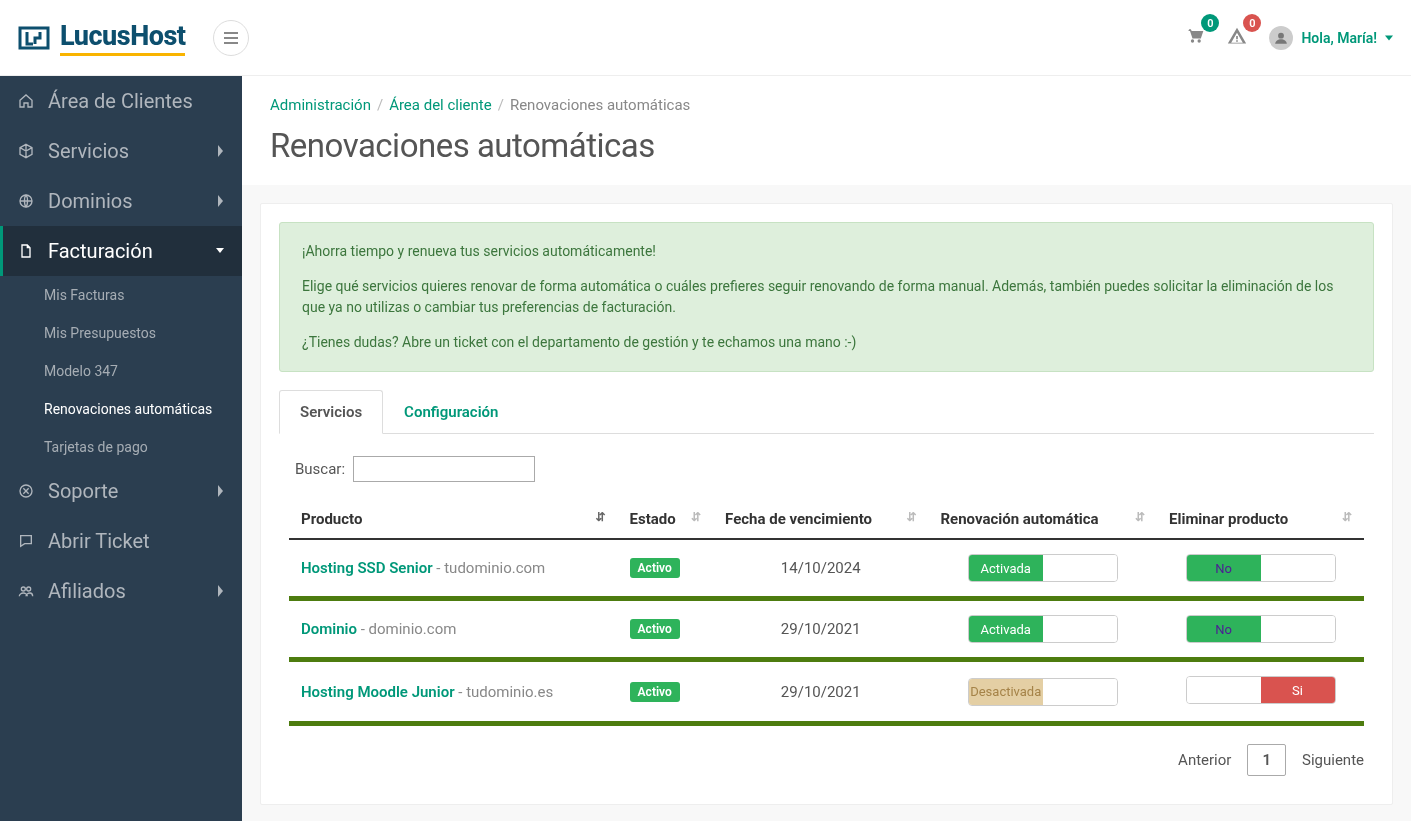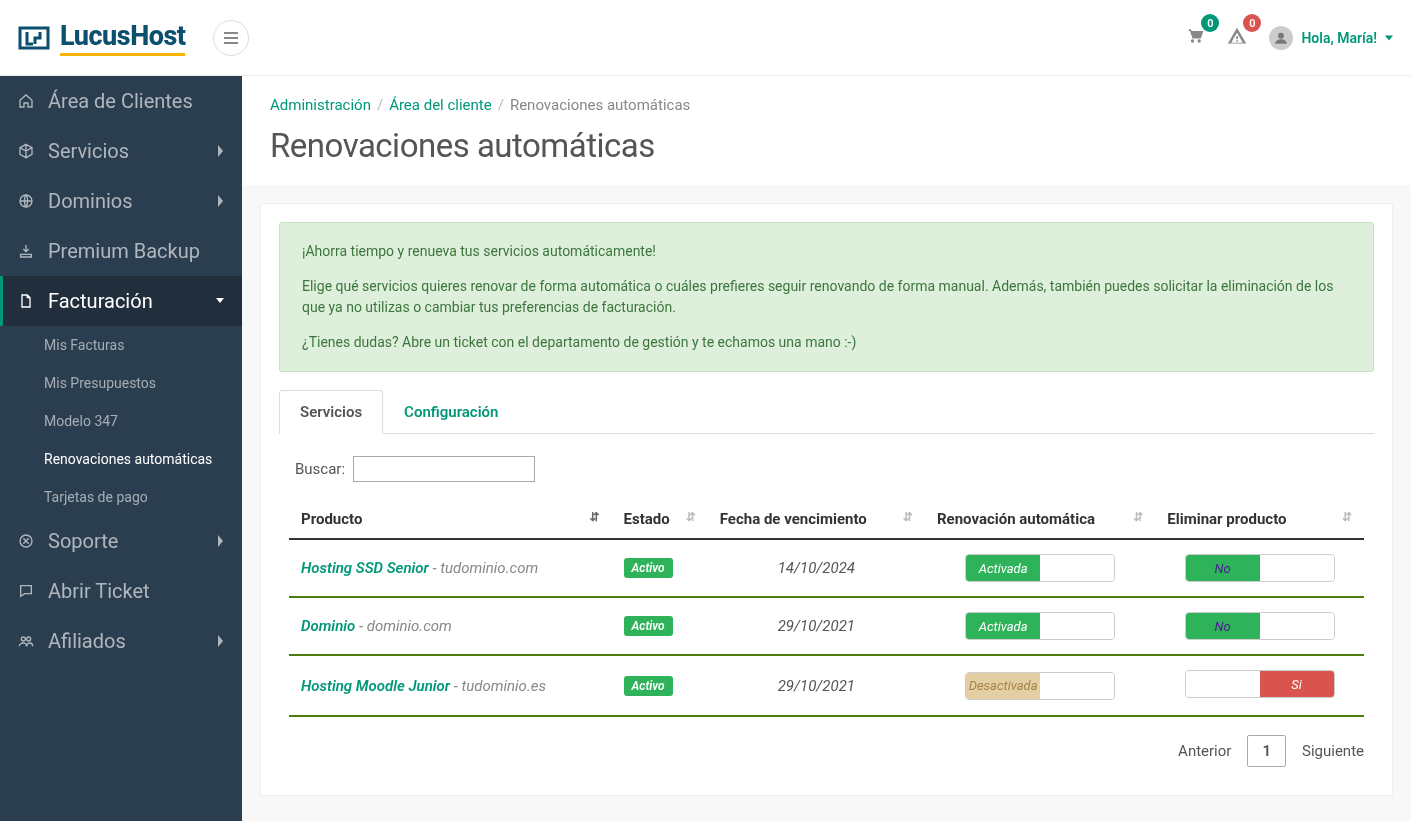--- a/index.html
+++ b/index.html
@@ -49,21 +49,21 @@
 
   .tab-content { padding: 22px 10px 10px 10px; }
   .search-row { display: flex; align-items: center; gap: 8px; margin-bottom: 18px; margin-left:6px;}
   .search-row label { font-size: 15px; color: #555; }
   .search-row input { height: 26px; width: 182px; border: 1px solid #aaa; padding: 2px 6px; font-size: 14px; }
 
   table.data { width: 100%; border-collapse: collapse; }
   table.data thead th { text-align: left; font-weight: 700; color: #333; padding: 10px 12px; border-bottom: 2px solid #333; position: relative; font-size: 15px;}
   table.data thead th .sort { float: right; color: #bbb; font-size: 12px; }
   table.data thead th.sorted .sort { color:#666;}
-  table.data tbody td { padding: 14px 12px; border-bottom: 2px solid #4d7c0f; font-size: 15px; vertical-align: middle; font-style: italic; }
+  table.data tbody td { padding: 14px 12px; border-bottom: 5px solid #4d7c0f; font-size: 15px; vertical-align: middle; }
   .product-link { color: #009879; text-decoration: none; font-weight: 600; }
   .product-domain { color: #888; font-weight: 400; }
   .badge-status { display: inline-block; background: #2eb35b; color: #fff; font-size: 12px; font-weight: 600; padding: 3px 8px; border-radius: 3px; }
 
   .toggle { display: inline-flex; width: 150px; height: 28px; border: 1px solid #ccc; border-radius: 4px; overflow: hidden; background:#fff;}
   .toggle .half { flex: 1; display: flex; align-items: center; justify-content: center; font-size: 13px; color: #fff; }
   .toggle.on .half.left { background: #2eb35b; }
   .toggle.on .half.right { background: #fff; color:#888;}
   .toggle.off .half.left { background: #e4cfa4; color:#a58348;}
   .toggle.off .half.right { background: #fff; }
@@ -153,28 +153,20 @@
         <span class="left">
           <svg width="16" height="16" viewBox="0 0 24 24" fill="none" stroke="currentColor" stroke-width="2">
             <circle cx="12" cy="12" r="9"></circle>
             <path d="M3 12h18M12 3c3 3 3 15 0 18M12 3c-3 3-3 15 0 18"></path>
           </svg>
           <span>Dominios</span>
         </span>
         <svg width="8" height="12" viewBox="0 0 8 12">
           <path d="M2 0l5 6-5 6" fill="currentColor"></path>
         </svg>
-      </div>
-      <div class="sidebar-item">
-        <span class="left">
-          <svg width="16" height="16" viewBox="0 0 24 24" fill="none" stroke="currentColor" stroke-width="2">
-            <path d="M12 3v10m0 0l-4-4m4 4l4-4M4 17h16v4H4z"></path>
-          </svg>
-          <span>Premium Backup</span>
-        </span>
       </div>
       <div class="sidebar-item active">
         <span class="left">
           <svg width="16" height="16" viewBox="0 0 24 24" fill="none" stroke="currentColor" stroke-width="2">
             <path d="M6 3h8l4 4v14H6zM14 3v4h4"></path>
           </svg>
           <span>Facturación</span>
         </span>
         <svg width="8" height="12" viewBox="0 0 8 12">
           <path d="M0 3l4 5 4-5" fill="currentColor"></path>

